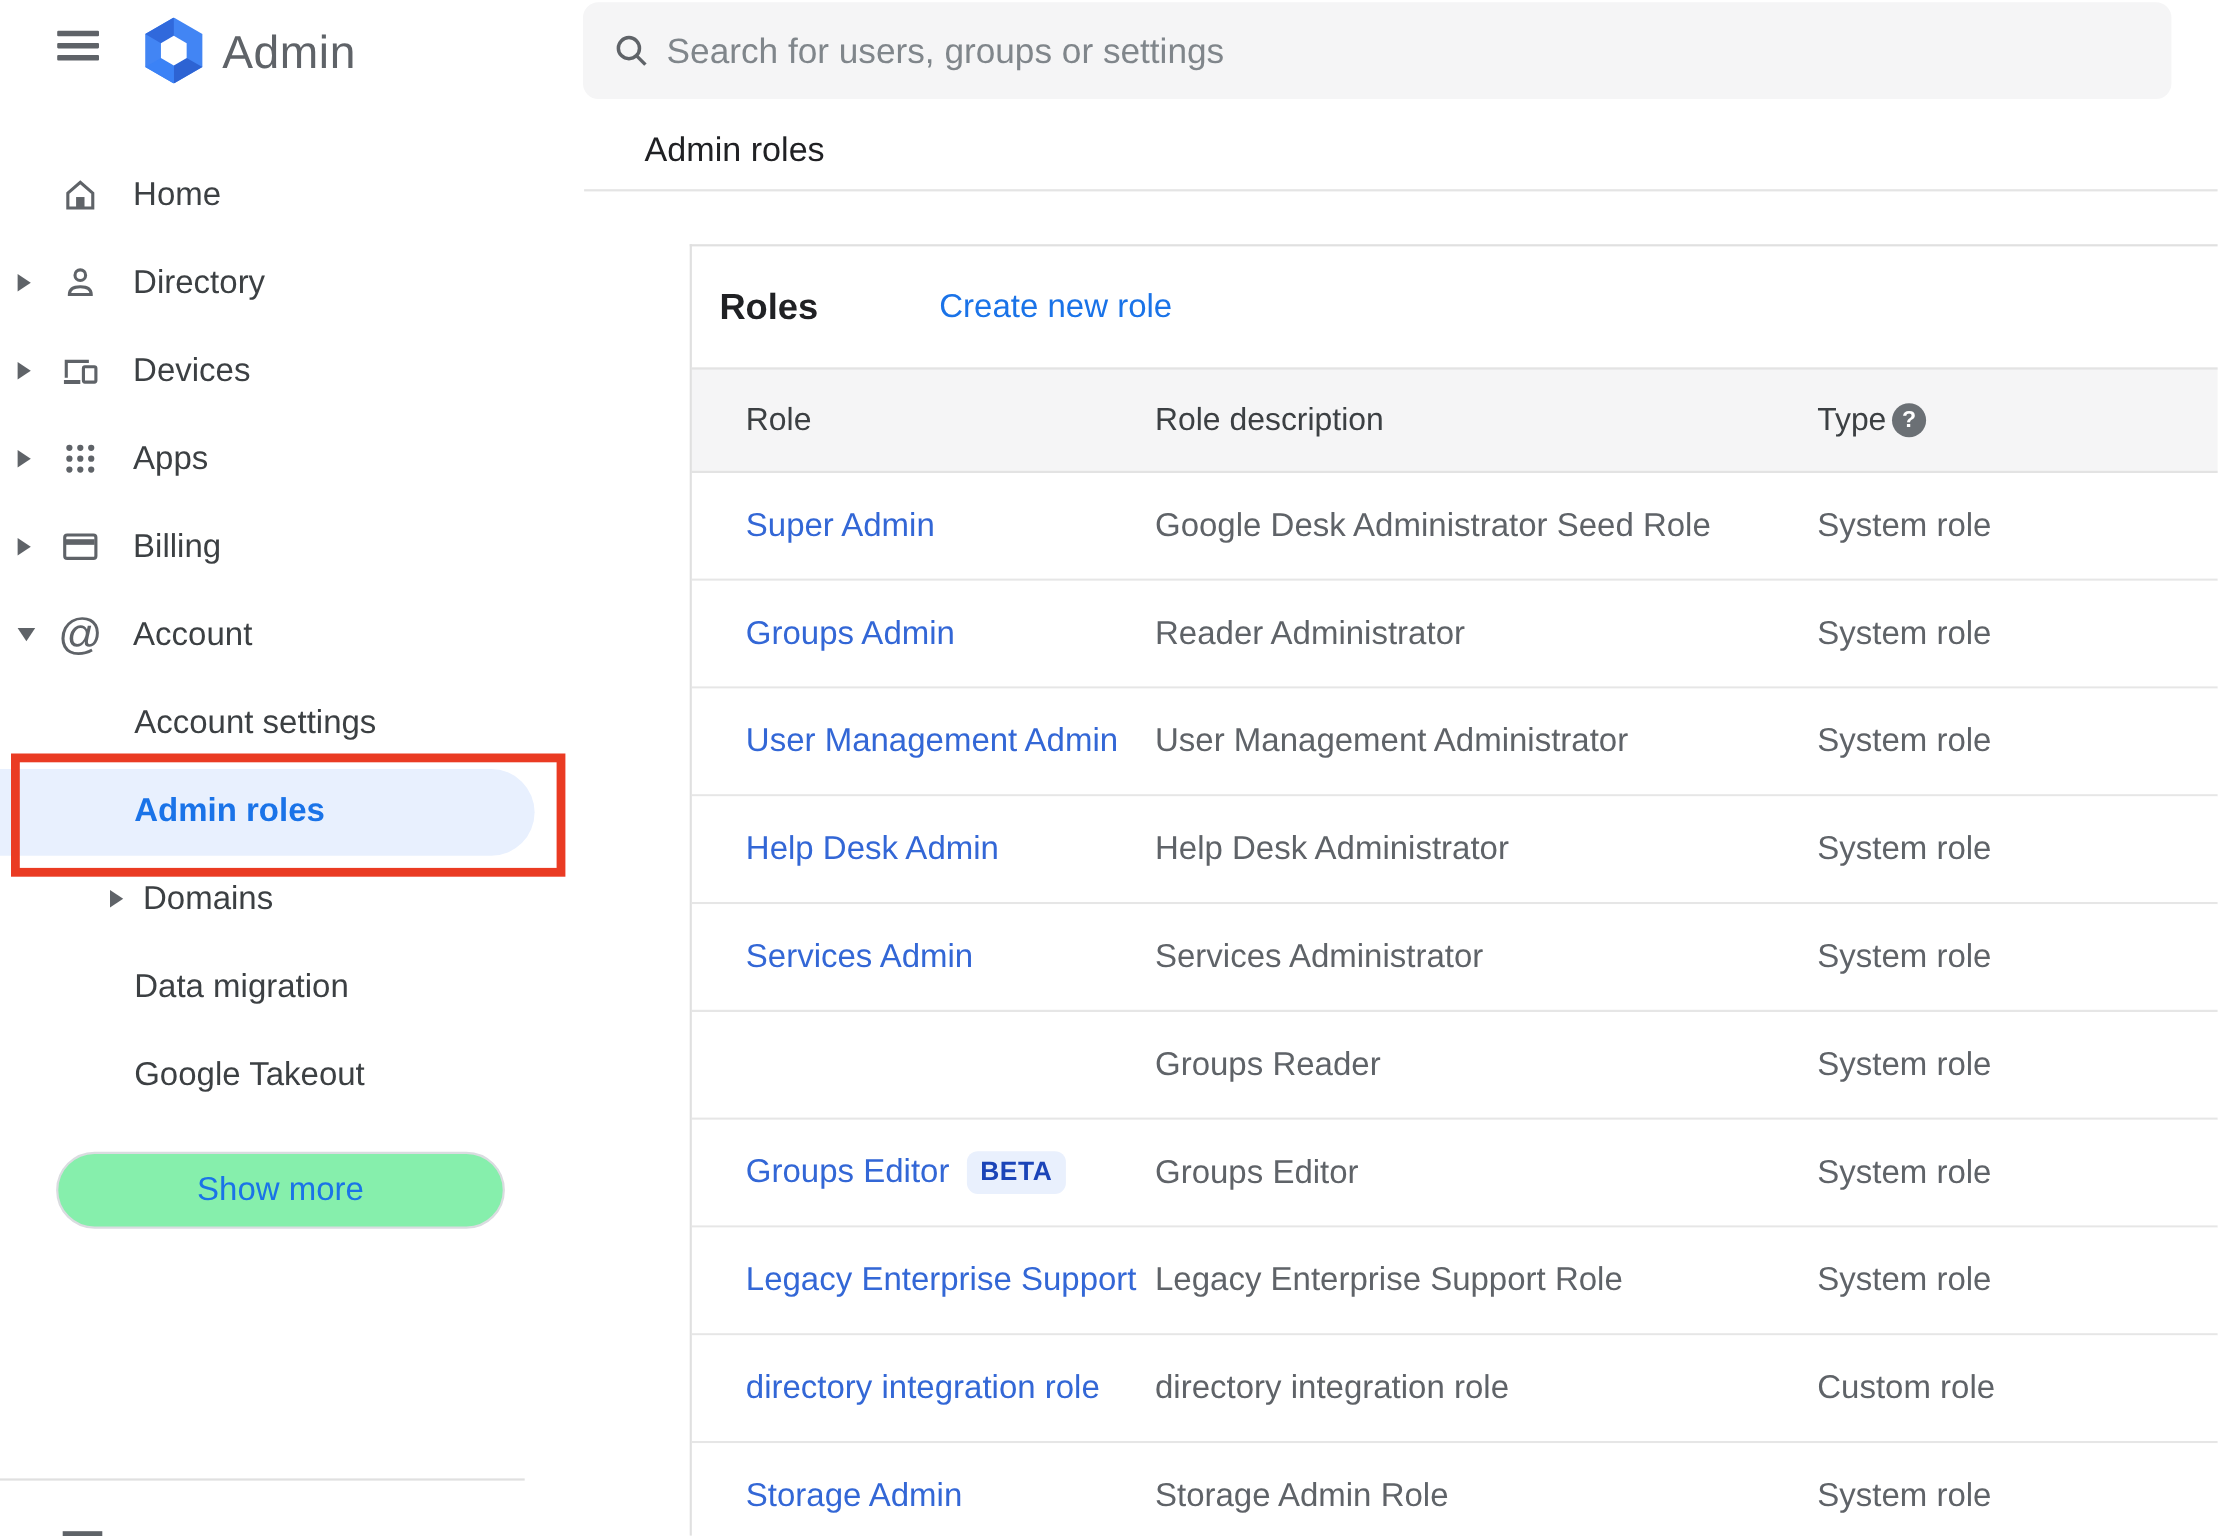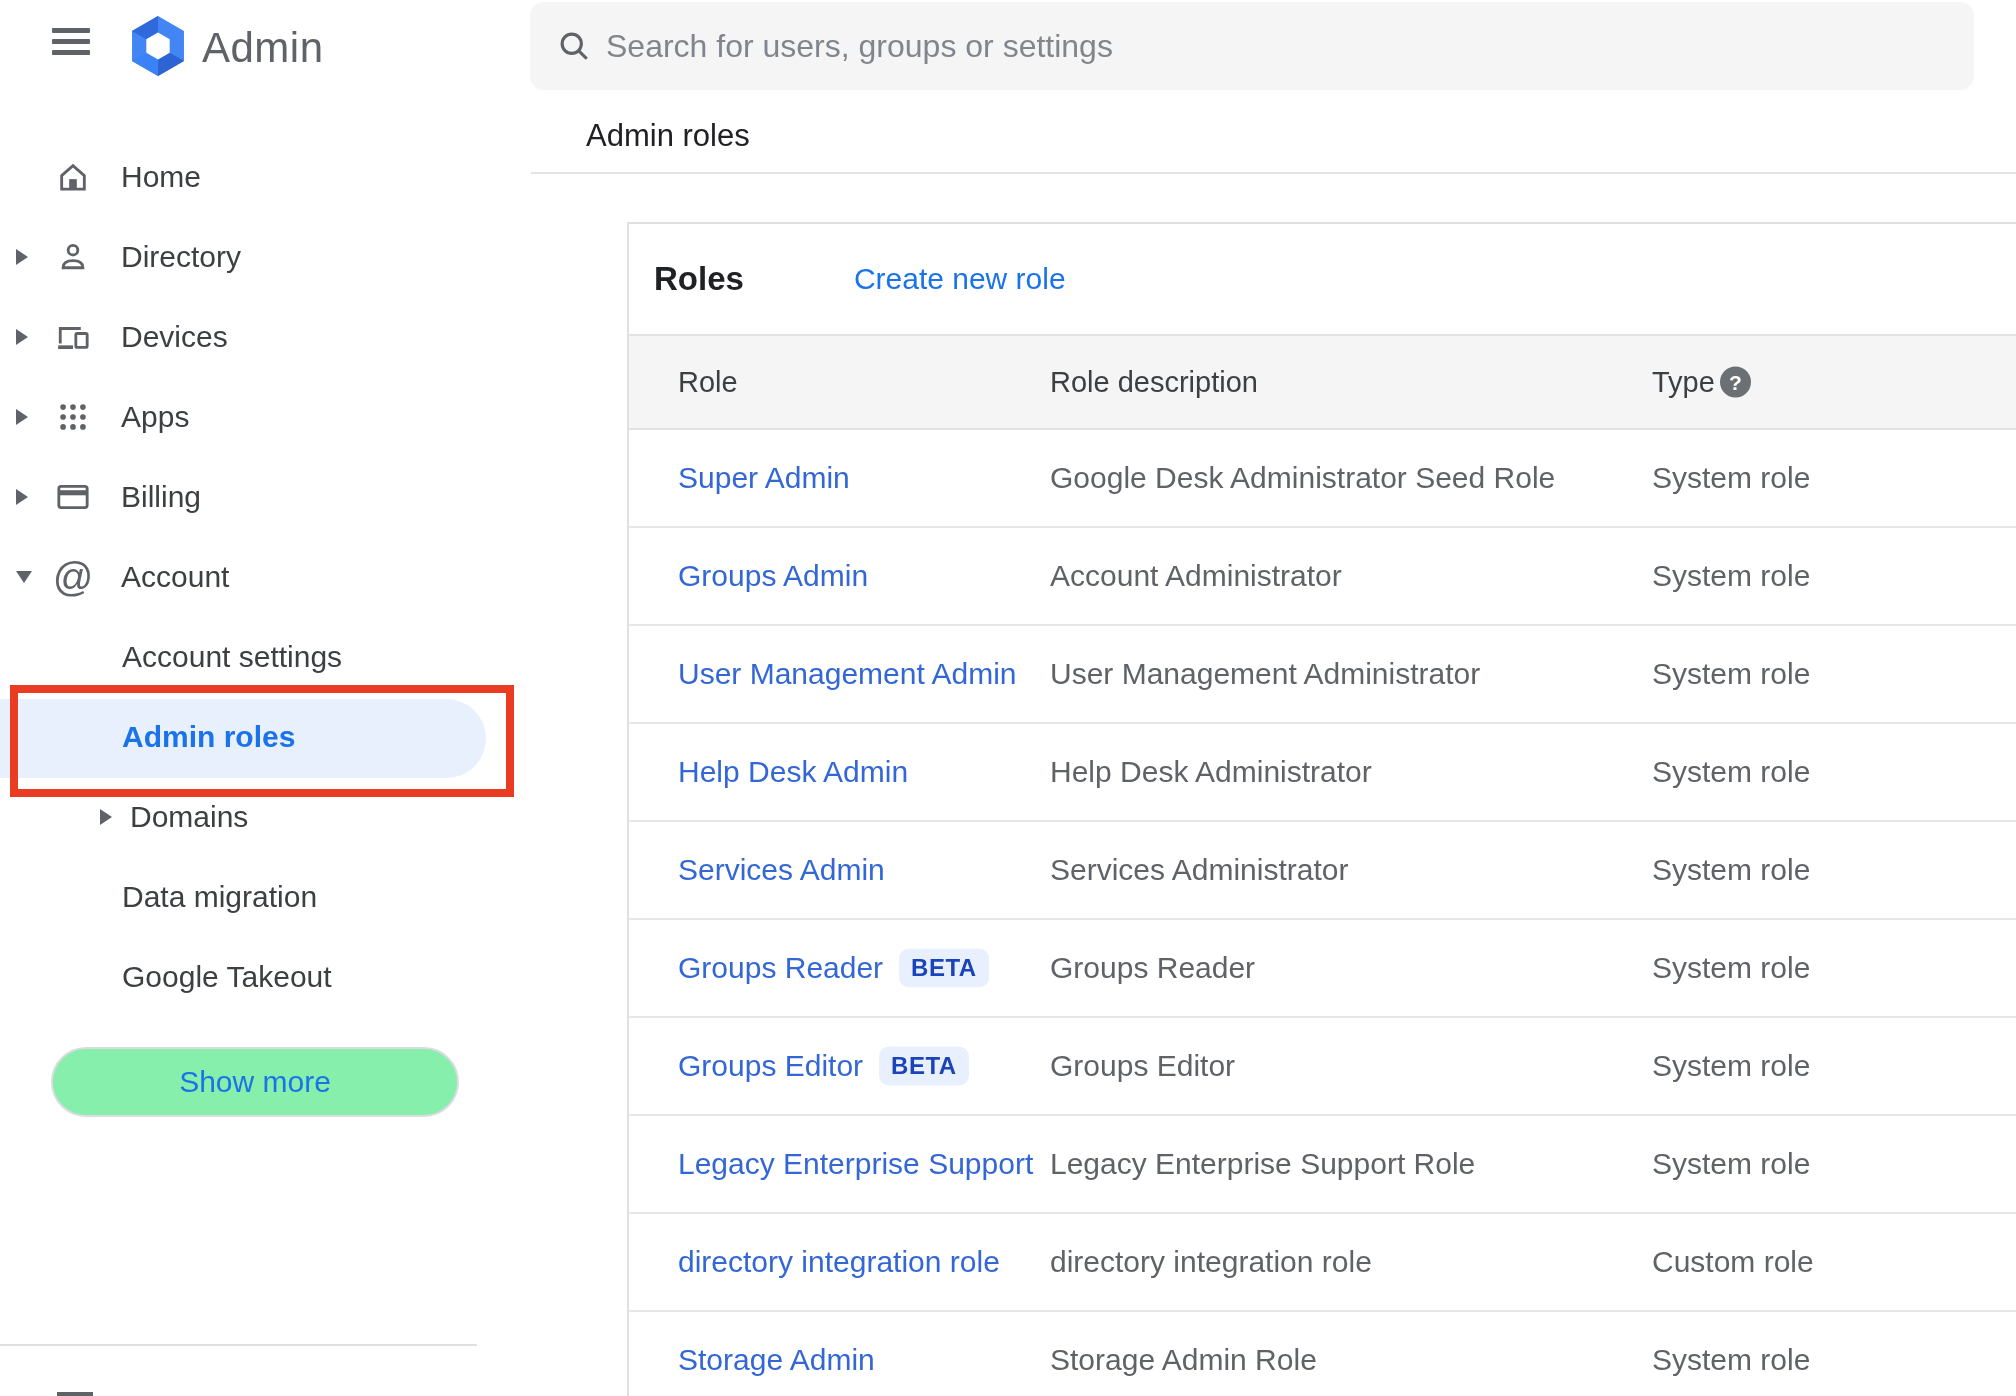--- a/index.html
+++ b/index.html
@@ -222,40 +222,39 @@
   </div>
 
   <div>
       <div class="row">
         <span class="col col-role"><a class="role-link">Super Admin</a></span>
         <span class="col col-desc role-desc">Google Desk Administrator Seed Role</span>
         <span class="col col-type role-type">System role</span>
       </div>
       <div class="row">
         <span class="col col-role"><a class="role-link">Groups Admin</a></span>
-        <span class="col col-desc role-desc">Account Administrator</span>
+        <span class="col col-desc role-desc">Reader Administrator</span>
         <span class="col col-type role-type">System role</span>
       </div>
       <div class="row">
         <span class="col col-role"><a class="role-link">User Management Admin</a></span>
         <span class="col col-desc role-desc">User Management Administrator</span>
         <span class="col col-type role-type">System role</span>
       </div>
       <div class="row">
         <span class="col col-role"><a class="role-link">Help Desk Admin</a></span>
         <span class="col col-desc role-desc">Help Desk Administrator</span>
         <span class="col col-type role-type">System role</span>
       </div>
       <div class="row">
         <span class="col col-role"><a class="role-link">Services Admin</a></span>
         <span class="col col-desc role-desc">Services Administrator</span>
         <span class="col col-type role-type">System role</span>
       </div>
       <div class="row">
-        <span class="col col-role"><a class="role-link">Groups Reader</a><span class="beta-badge">BETA</span></span>
         <span class="col col-desc role-desc">Groups Reader</span>
         <span class="col col-type role-type">System role</span>
       </div>
       <div class="row">
         <span class="col col-role"><a class="role-link">Groups Editor</a><span class="beta-badge">BETA</span></span>
         <span class="col col-desc role-desc">Groups Editor</span>
         <span class="col col-type role-type">System role</span>
       </div>
       <div class="row">
         <span class="col col-role"><a class="role-link">Legacy Enterprise Support</a></span>

